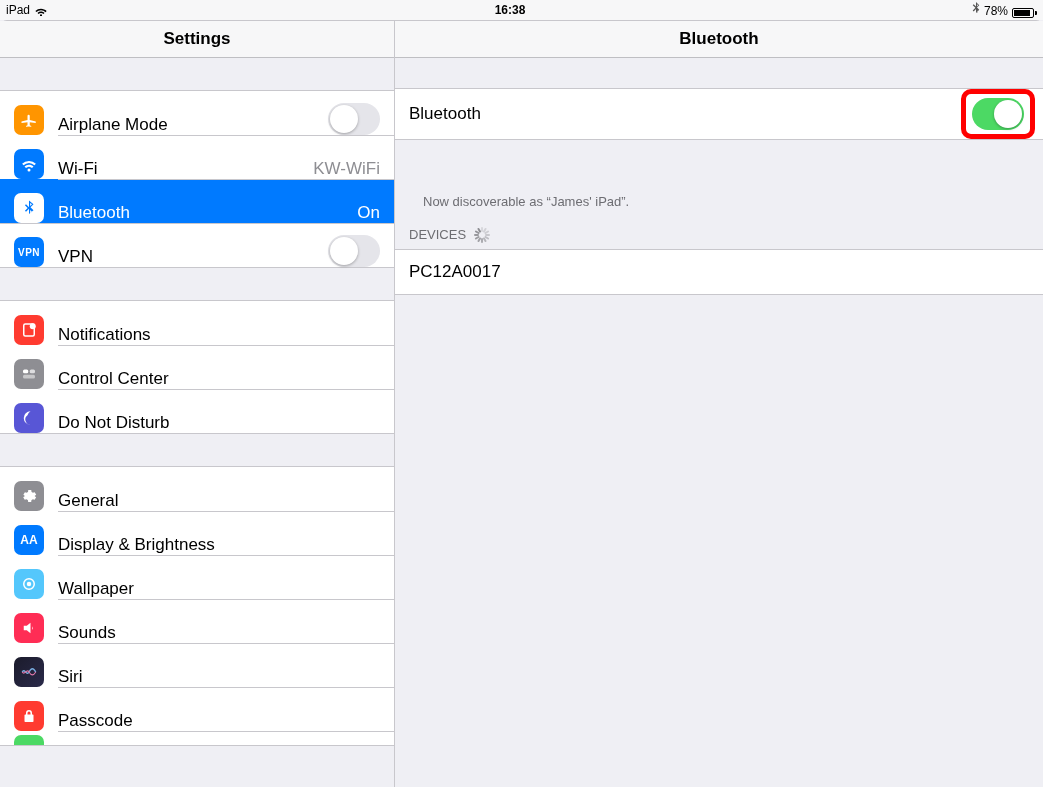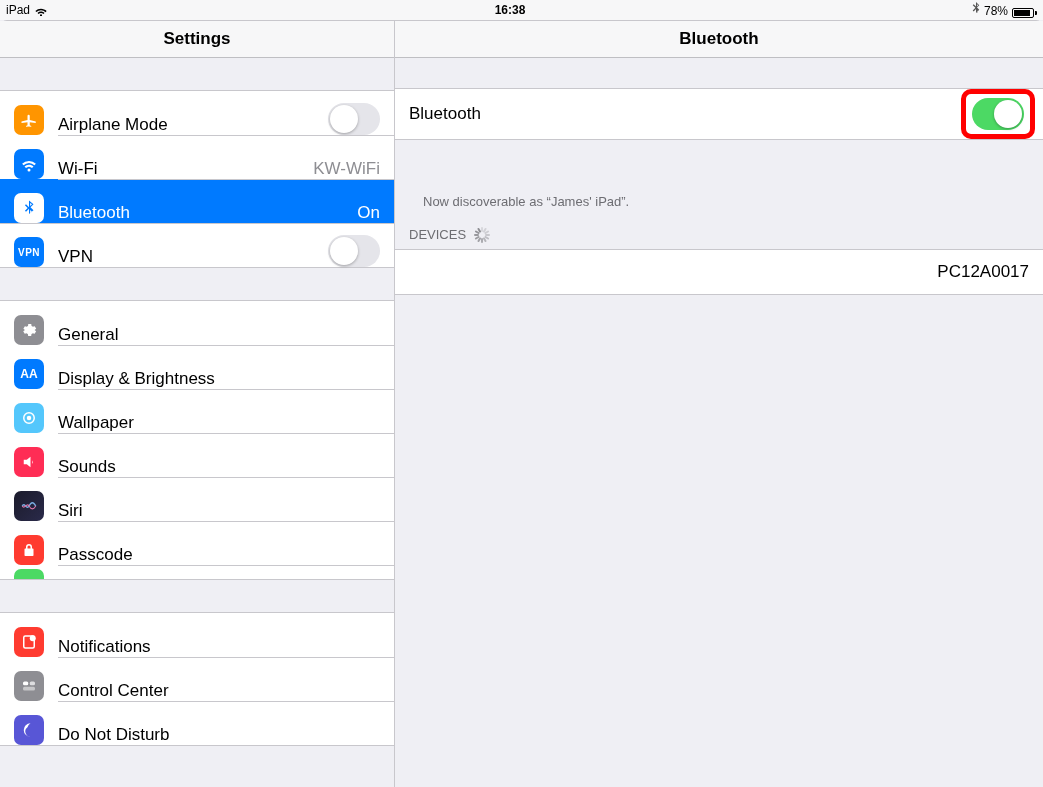--- a/index.html
+++ b/index.html
@@ -290,20 +290,52 @@
                 <div class="toggle">
                     <div class="knob"></div>
                   </div>
               </div>
             </div>
           </div>
 
           <div class="group">
             <div class="group-cells">
               <div class="cell">
+                <div class="cell-icon bg-notif">
+                  <svg viewBox="0 0 24 24">
+                      <rect x="5" y="4" width="14" height="16" rx="2" fill="none" stroke="#fff" stroke-width="2"></rect>
+                      <circle cx="17" cy="7" r="4" fill="#fff"></circle>
+                    </svg>
+                </div>
+                <div class="cell-label">Notifications</div>
+              </div>
+              <div class="cell">
+                <div class="cell-icon bg-control">
+                  <svg viewBox="0 0 24 24">
+                      <rect x="4" y="6" width="7" height="5" rx="2" fill="#fff"></rect>
+                      <rect x="13" y="6" width="7" height="5" rx="2" fill="#fff" opacity=".7"></rect>
+                      <rect x="4" y="13" width="16" height="5" rx="2" fill="#fff" opacity=".5"></rect>
+                    </svg>
+                </div>
+                <div class="cell-label">Control Center</div>
+              </div>
+              <div class="cell">
+                <div class="cell-icon bg-moon">
+                  <svg viewBox="0 0 24 24">
+                      <path fill="#fff" d="M14 3a9 9 0 100 18 7 7 0 01-4-12.7A9 9 0 0114 3z"></path>
+                    </svg>
+                </div>
+                <div class="cell-label">Do Not Disturb</div>
+              </div>
+            </div>
+          </div>
+
+          <div class="group">
+            <div class="group-cells">
+              <div class="cell">
                 <div class="cell-icon bg-lightgray">
                   <svg viewBox="0 0 24 24">
                       <path fill="#fff" d="M12 8a4 4 0 110 8 4 4 0 010-8zm7.4 4l2.1 1.6-2 3.5-2.5-.7a8 8 0 01-1.7 1l-.4 2.6h-4l-.4-2.6a8 8 0 01-1.7-1l-2.5.7-2-3.5L6.6 12l-2.1-1.6 2-3.5 2.5.7a8 8 0 011.7-1L11 4h4l.4 2.6a8 8 0 011.7 1l2.5-.7 2 3.5L19.4 12z"></path>
                     </svg>
                 </div>
                 <div class="cell-label">General</div>
               </div>
               <div class="cell">
                 <div class="cell-icon bg-blue">
                     <span style="font-weight:700;font-size:12px;">AA</span>
@@ -340,52 +372,20 @@
                 <div class="cell-icon bg-red">
                   <svg viewBox="0 0 24 24">
                       <path fill="#fff" d="M8 10V8a4 4 0 118 0v2h1a1 1 0 011 1v8a1 1 0 01-1 1H7a1 1 0 01-1-1v-8a1 1 0 011-1h1zm2 0h4V8a2 2 0 10-4 0v2z"></path>
                     </svg>
                 </div>
                 <div class="cell-label">Passcode</div>
               </div>
 
               <div class="cell" style="min-height:12px;padding:0 14px;">
                 <div class="cell-icon bg-green" style="height:10px;border-radius:7px 7px 0 0;margin-top:4px;"></div>
-              </div>
-            </div>
-          </div>
-
-          <div class="group">
-            <div class="group-cells">
-              <div class="cell">
-                <div class="cell-icon bg-notif">
-                  <svg viewBox="0 0 24 24">
-                      <rect x="5" y="4" width="14" height="16" rx="2" fill="none" stroke="#fff" stroke-width="2"></rect>
-                      <circle cx="17" cy="7" r="4" fill="#fff"></circle>
-                    </svg>
-                </div>
-                <div class="cell-label">Notifications</div>
-              </div>
-              <div class="cell">
-                <div class="cell-icon bg-control">
-                  <svg viewBox="0 0 24 24">
-                      <rect x="4" y="6" width="7" height="5" rx="2" fill="#fff"></rect>
-                      <rect x="13" y="6" width="7" height="5" rx="2" fill="#fff" opacity=".7"></rect>
-                      <rect x="4" y="13" width="16" height="5" rx="2" fill="#fff" opacity=".5"></rect>
-                    </svg>
-                </div>
-                <div class="cell-label">Control Center</div>
-              </div>
-              <div class="cell">
-                <div class="cell-icon bg-moon">
-                  <svg viewBox="0 0 24 24">
-                      <path fill="#fff" d="M14 3a9 9 0 100 18 7 7 0 01-4-12.7A9 9 0 0114 3z"></path>
-                    </svg>
-                </div>
-                <div class="cell-label">Do Not Disturb</div>
               </div>
             </div>
           </div>
 
         </div>
       </div>
 
       <div class="detail">
         <div class="pane-header">Bluetooth</div>
         <div class="detail-scroll">
@@ -414,21 +414,21 @@
               <span class="tick" style="transform:rotate(120deg);opacity:.5"></span>
               <span class="tick" style="transform:rotate(150deg);opacity:.6"></span>
               <span class="tick" style="transform:rotate(180deg);opacity:.7"></span>
               <span class="tick" style="transform:rotate(210deg);opacity:.8"></span>
               <span class="tick" style="transform:rotate(240deg);opacity:.85"></span>
               <span class="tick" style="transform:rotate(270deg);opacity:.9"></span>
               <span class="tick" style="transform:rotate(300deg);opacity:.95"></span>
               <span class="tick" style="transform:rotate(330deg);opacity:1"></span>
             </span>
           </div>
-          <div class="detail-group" style="margin-top:0;text-align:right;">
+          <div class="detail-group" style="margin-top:0;">
             <div class="detail-cells">
               <div class="dcell">
                 <div class="dcell-label">PC12A0017</div>
               </div>
             </div>
           </div>
 
         </div>
       </div>
     </div>

